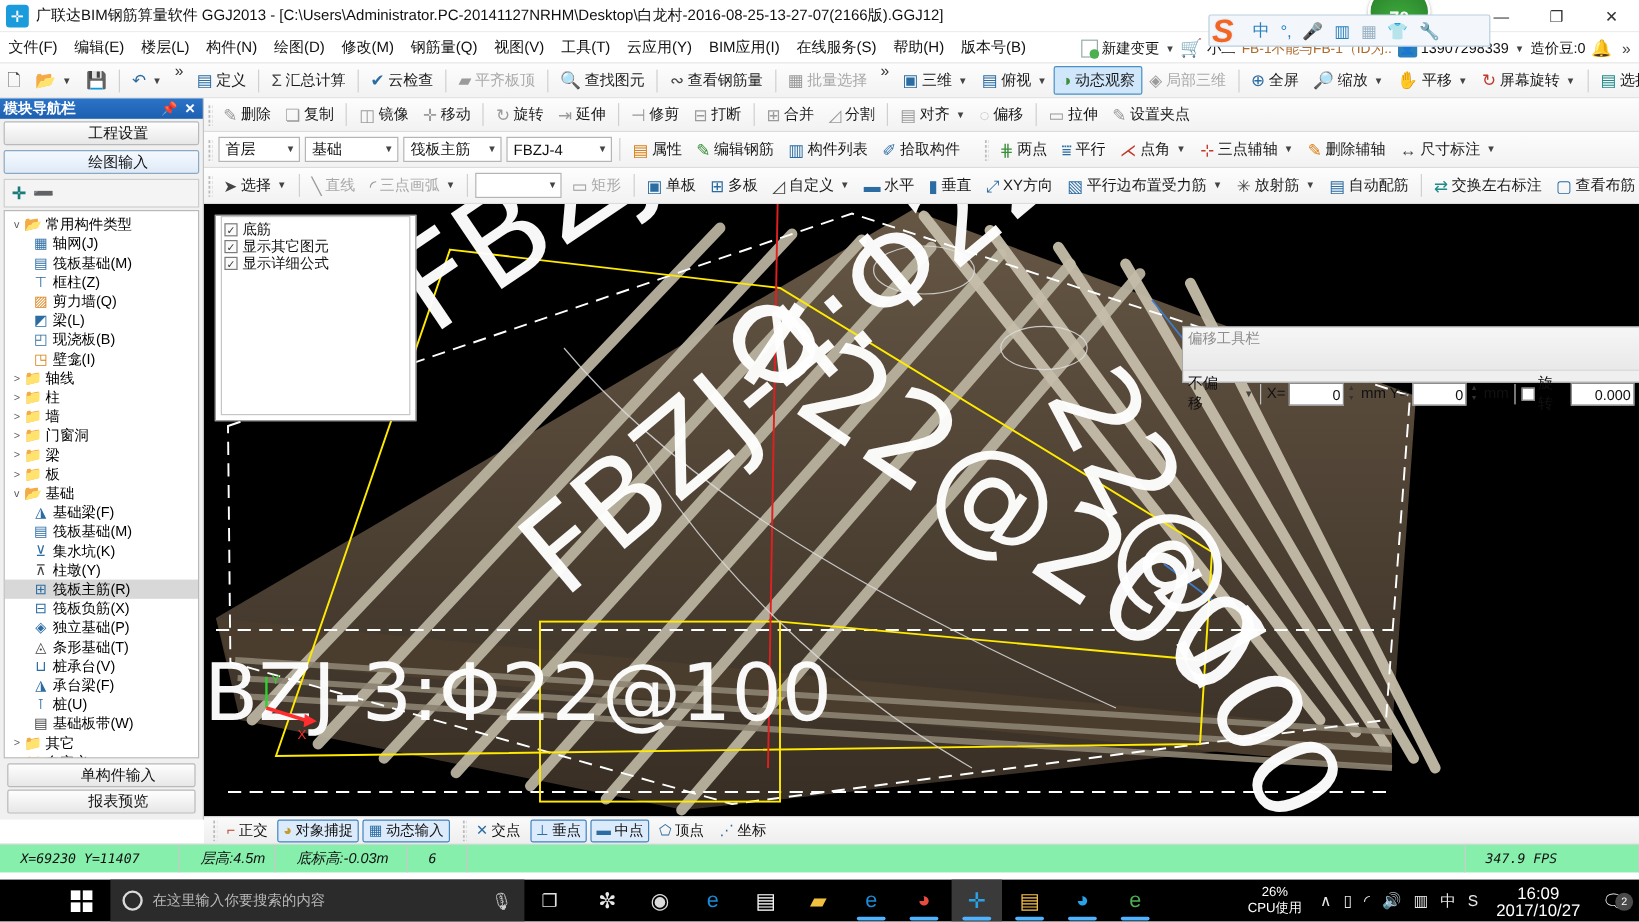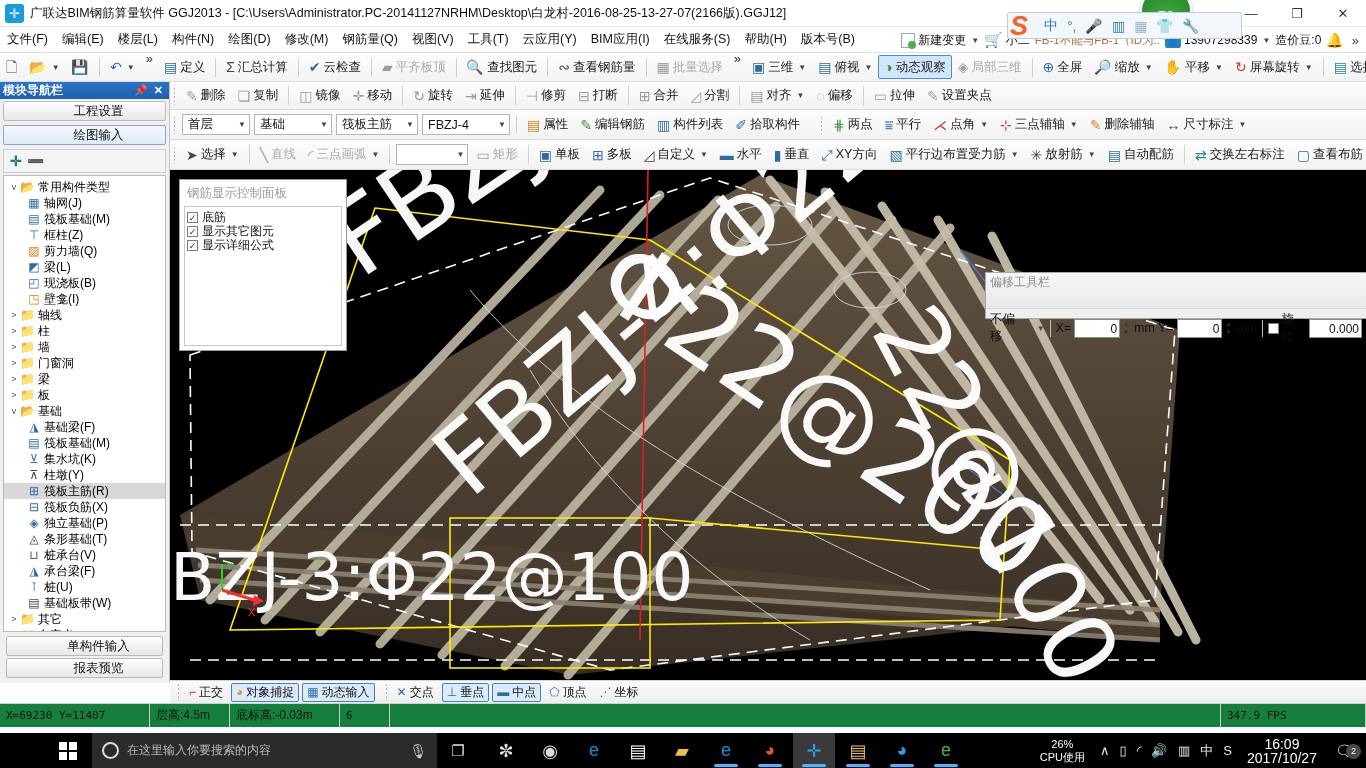--- a/index.html
+++ b/index.html
@@ -216,23 +216,23 @@
     white-space: nowrap;
   }
   .snap-btn.on { background: #dcebfb; border-color: #3f83c0; }
 
   .statusbar {
     position: absolute; left: 0; top: 703px; width: 1366px; height: 24px;
     background: #f2f2f2; border-top: 1px solid #d0d0d0;
     display: flex; align-items: stretch; font-size: 12px; color: #111;
   }
   .st-cell {
-    border-right: 1px solid #c9c9c9; background: #15803d;
-    display: flex; align-items: center; padding: 0 6px; white-space: nowrap;
-    font-family: "DejaVu Sans Mono", monospace; font-size: 11px;
+    border-right: 1px solid #c9c9c9; background: #86efac;
+    display: flex; align-items: center; padding: 0 17px; white-space: nowrap;
+    font-family: "DejaVu Sans Mono", monospace; font-size: 11px; font-style: italic;
   }
   .st-cell.cn { font-family: "Liberation Sans", sans-serif; font-size: 12px; }
   .st-flex { flex: 1; }
 
   
   .taskbar {
     position: absolute; left: 0; top: 733px; width: 1366px; height: 35px;
     background: #000; display: flex; align-items: center; color: #fff; padding-left: 44px;
   }
   .tb-start {
@@ -871,21 +871,20 @@
       <g transform="translate(52,420)">
         <line x1="0" y1="0" x2="0" y2="-26" stroke="#2dd22d" stroke-width="2"></line>
         <line x1="0" y1="0" x2="32" y2="10" stroke="#ff2d2d" stroke-width="3"></line>
         <polygon points="32,5 42,11 31,16" fill="#ff2d2d"></polygon>
         <text x="4" y="-20" fill="#2dd22d" font-size="11">Y</text>
         <text x="26" y="26" fill="#ff2d2d" font-size="11">X</text>
       </g>
     </svg>
 
     <div class="rebar-panel">
-      <div class="rp-title">钢筋显示控制面板</div>
       <div class="rp-list" id="rebar-items">
           <div class="rp-item">
      <span class="rp-chk">✓</span>
      <span>底筋</span>
    </div>
           <div class="rp-item">
      <span class="rp-chk">✓</span>
      <span>显示其它图元</span>
    </div>
           <div class="rp-item">

